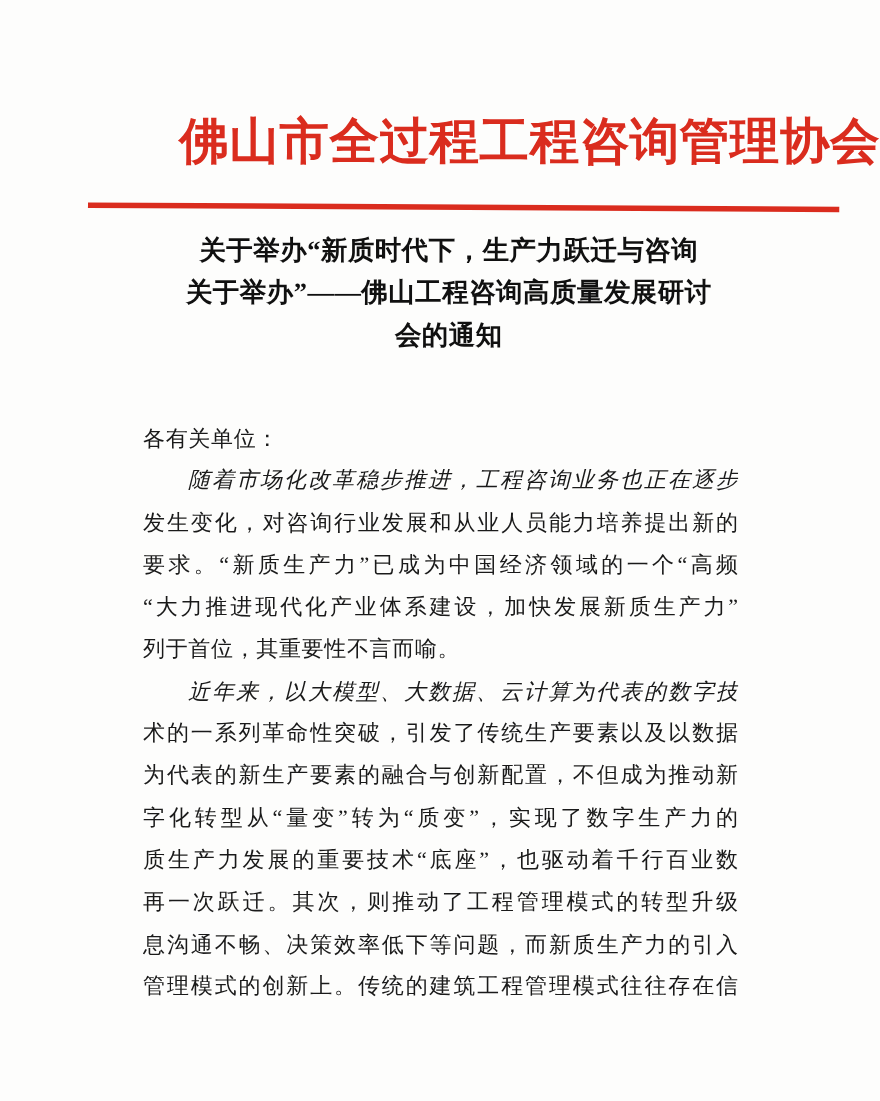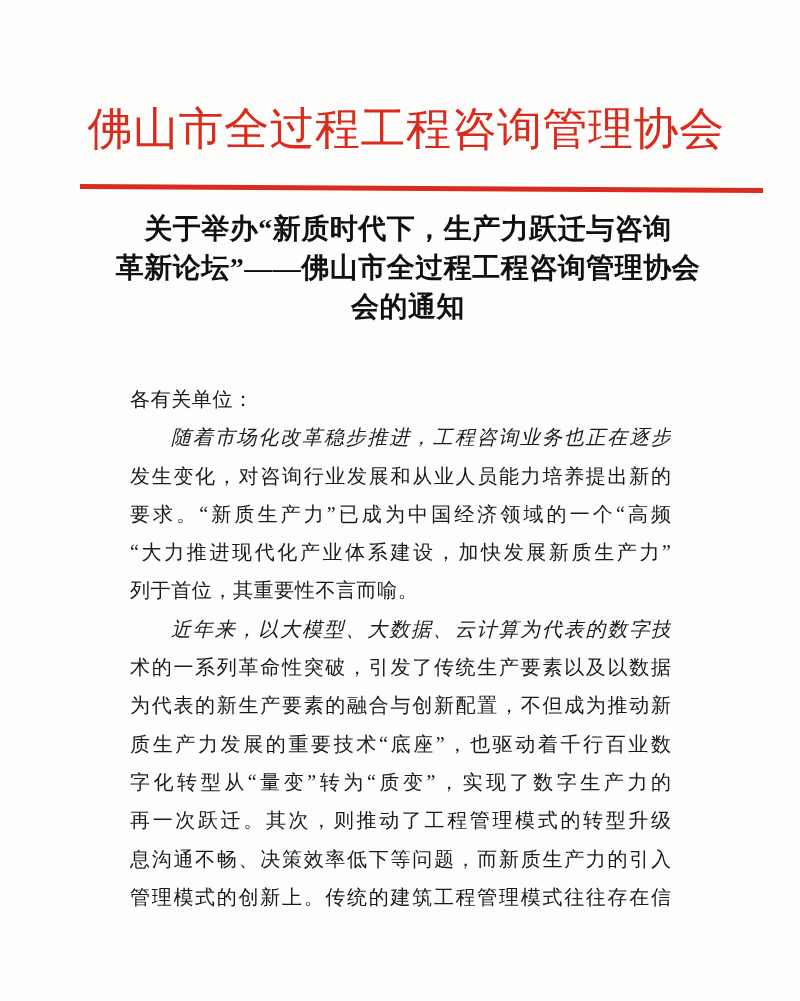--- a/index.html
+++ b/index.html
@@ -18,24 +18,24 @@
     height: 1001px;
     background: #fdfdfc;
     overflow: hidden;
   }
   .org-name {
     position: absolute;
     top: 101px;
     left: 0;
     width: 100%;
     padding-left: 12px;
-    text-align: center;
+    text-align: right;
     font-size: 45px;
     line-height: 56px;
-    font-weight: 400;
+    font-weight: 700;
     letter-spacing: 0.5px;
     color: var(--accent);
     white-space: nowrap;
   }
   .red-rule {
     position: absolute;
     top: 184px;
     left: 80px;
     width: 683px;
     height: 5px;
@@ -43,21 +43,21 @@
     transform: rotate(0.33deg);
     transform-origin: 0 0;
   }
   .doc-title {
     position: absolute;
     top: 209px;
     left: 0;
     width: 100%;
     padding-left: 16px;
     text-align: center;
-    font-size: 28px;
+    font-size: 24px;
     line-height: 39px;
     font-weight: 700;
     letter-spacing: 0.5px;
     color: #101010;
   }
   .body-text {
     position: absolute;
     top: 380px;
     left: 130px;
     width: 541px;
@@ -87,41 +87,41 @@
 <body>
 
 <div class="page" style="background: rgb(253, 253, 252);">
 
   <div class="org-name">佛山市全过程工程咨询管理协会</div>
 
   <div class="red-rule"></div>
 
   <div class="doc-title">
     <div class="title-line">关于举办“新质时代下，生产力跃迁与咨询</div>
-    <div class="title-line">革新论坛”——佛山市全过程工程咨询管理协会</div>
+    <div class="title-line">关于举办”——佛山工程咨询高质量发展研讨</div>
     <div class="title-line">会的通知</div>
   </div>
 
   <div class="body-text">
 
     <div class="line plain">各有关单位：</div>
 
     <div>
       <div class="line just indent">随着市场化改革稳步推进，工程咨询业务也正在逐步</div>
       <div class="line just">发生变化，对咨询行业发展和从业人员能力培养提出新的</div>
       <div class="line just">要求。“新质生产力”已成为中国经济领域的一个“高频</div>
       <div class="line just">“大力推进现代化产业体系建设，加快发展新质生产力”</div>
       <div class="line plain">列于首位，其重要性不言而喻。</div>
     </div>
 
     <div>
       <div class="line just indent">近年来，以大模型、大数据、云计算为代表的数字技</div>
       <div class="line just">术的一系列革命性突破，引发了传统生产要素以及以数据</div>
       <div class="line just">为代表的新生产要素的融合与创新配置，不但成为推动新</div>
+      <div class="line just">字化转型从“量变”转为“质变”，实现了数字生产力的</div>
       <div class="line just">质生产力发展的重要技术“底座”，也驱动着千行百业数</div>
-      <div class="line just">字化转型从“量变”转为“质变”，实现了数字生产力的</div>
       <div class="line just">再一次跃迁。其次，则推动了工程管理模式的转型升级</div>
       <div class="line just">息沟通不畅、决策效率低下等问题，而新质生产力的引入</div>
       <div class="line just">管理模式的创新上。传统的建筑工程管理模式往往存在信</div>
     </div>
 
   </div>
 </div>
 
 </body></html>

